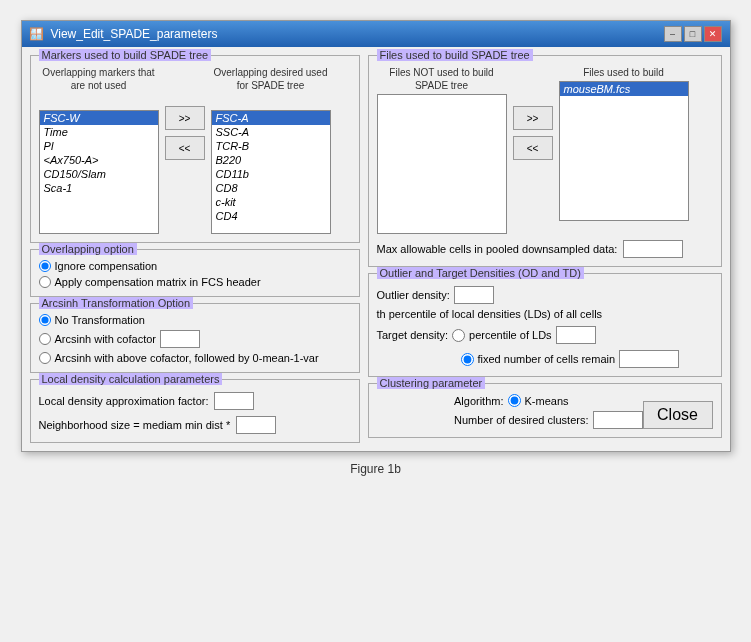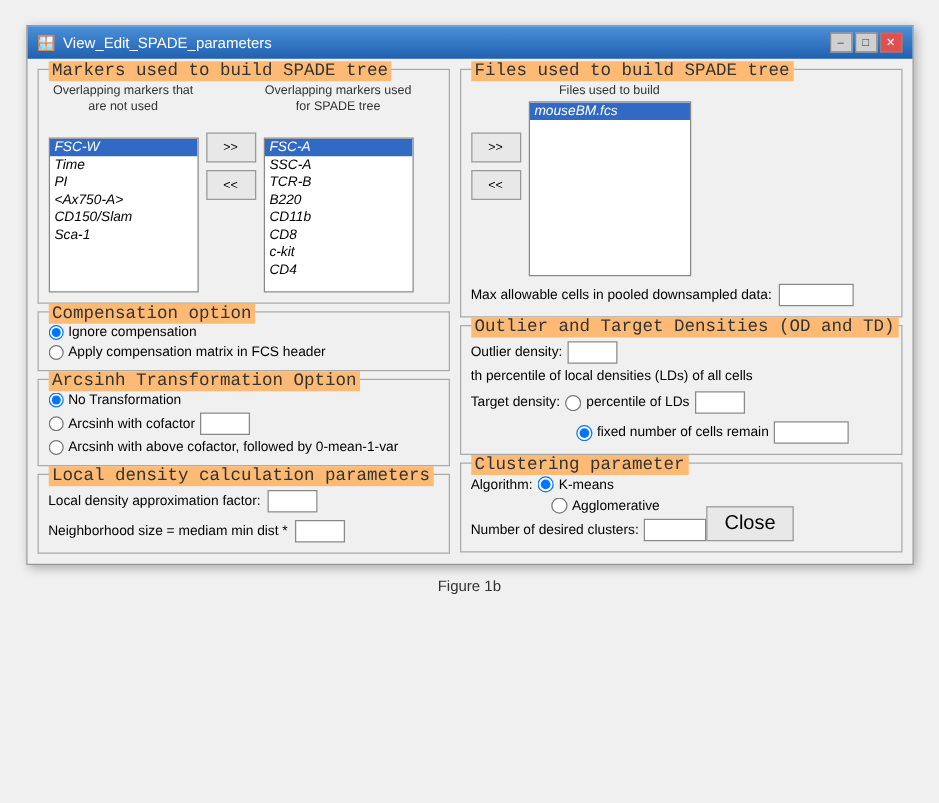--- a/index.html
+++ b/index.html
@@ -74,25 +74,24 @@
     .group-box {
       border: 1px solid #aaa;
       padding: 6px 8px 8px 8px;
       position: relative;
       background: #f0f0f0;
     }
     .group-box-title {
       position: absolute;
       top: -7px;
       left: 8px;
-      background: #fdba74;
+      background: #c4b5fd;
       padding: 0 3px;
-      font-size: 14px;
+      font-size: 11px;
       color: #333;
-      font-family: Liberation Mono, monospace;
     }
     .markers-row {
       display: flex;
       gap: 6px;
       align-items: flex-start;
       margin-top: 4px;
     }
     .marker-col {
       display: flex;
       flex-direction: column;
@@ -245,21 +244,21 @@
       border: 1px solid #999;
       cursor: pointer;
       font-size: 16px;
       display: flex;
       align-items: center;
       justify-content: center;
       align-self: flex-end;
     }
     .clustering-inner {
       display: flex;
-      justify-content: flex-start;
+      justify-content: flex-end;
       align-items: flex-end;
     }
     .figure-caption {
       margin-top: 10px;
       font-size: 12px;
       color: #333;
       text-align: center;
     }
   </style>
 </head>
@@ -298,37 +297,37 @@
               <div class="listbox-item">Sca-1</div>
             </div>
           </div>
 
           <div class="arrow-col">
             <button class="arrow-btn">&gt;&gt;</button>
             <button class="arrow-btn">&lt;&lt;</button>
           </div>
 
           <div class="marker-col">
-            <label>Overlapping markers used for SPADE tree</label>
+            <label>Overlapping desired used for SPADE tree</label>
             <div class="listbox">
               <div class="listbox-item selected">FSC-A</div>
               <div class="listbox-item">SSC-A</div>
               <div class="listbox-item">TCR-B</div>
               <div class="listbox-item">B220</div>
               <div class="listbox-item">CD11b</div>
               <div class="listbox-item">CD8</div>
               <div class="listbox-item">c-kit</div>
               <div class="listbox-item">CD4</div>
             </div>
           </div>
         </div>
       </div>
 
       <div class="group-box">
-        <span class="group-box-title">Compensation option</span>
+        <span class="group-box-title">Overlapping option</span>
         <div class="radio-group">
           <div class="radio-row">
             <input type="radio" name="compensation" checked="" style="">
             <span>Ignore compensation</span>
           </div>
           <div class="radio-row">
             <input type="radio" name="compensation" style="">
             <span>Apply compensation matrix in FCS header</span>
           </div>
         </div>
@@ -366,20 +365,24 @@
       </div>
 
     </div>
 
     <div class="right-panel">
 
       <div class="group-box">
         <span class="group-box-title">Files used to build SPADE tree</span>
         <div class="files-row">
 
+          <div class="file-col">
+            <label>Files NOT used to build SPADE tree</label>
+            <div class="file-listbox"></div>
+          </div>
 
           <div class="arrow-col">
             <button class="arrow-btn">&gt;&gt;</button>
             <button class="arrow-btn">&lt;&lt;</button>
           </div>
 
           <div class="file-col">
             <label>Files used to build</label>
             <div class="file-listbox">
               <div class="listbox-item selected">mouseBM.fcs</div>
@@ -417,25 +420,20 @@
       <div class="group-box">
         <span class="group-box-title">Clustering parameter</span>
         <div class="clustering-inner">
           <div>
             <div class="cluster-row">
               <span>Algorithm:</span>
               <input type="radio" name="algorithm" checked="" style="">
               <span>K-means</span>
             </div>
             <div class="cluster-row">
-              <span style="width: 60px; display:inline-block;"></span>
-              <input type="radio" name="algorithm" style="">
-              <span>Agglomerative</span>
-            </div>
-            <div class="cluster-row">
               <span>Number of desired clusters:</span>
               <input type="text" class="small-input" style="width: 50px;">
             </div>
           </div>
           <button class="close-button">Close</button>
         </div>
       </div>
 
     </div>
   </div>

